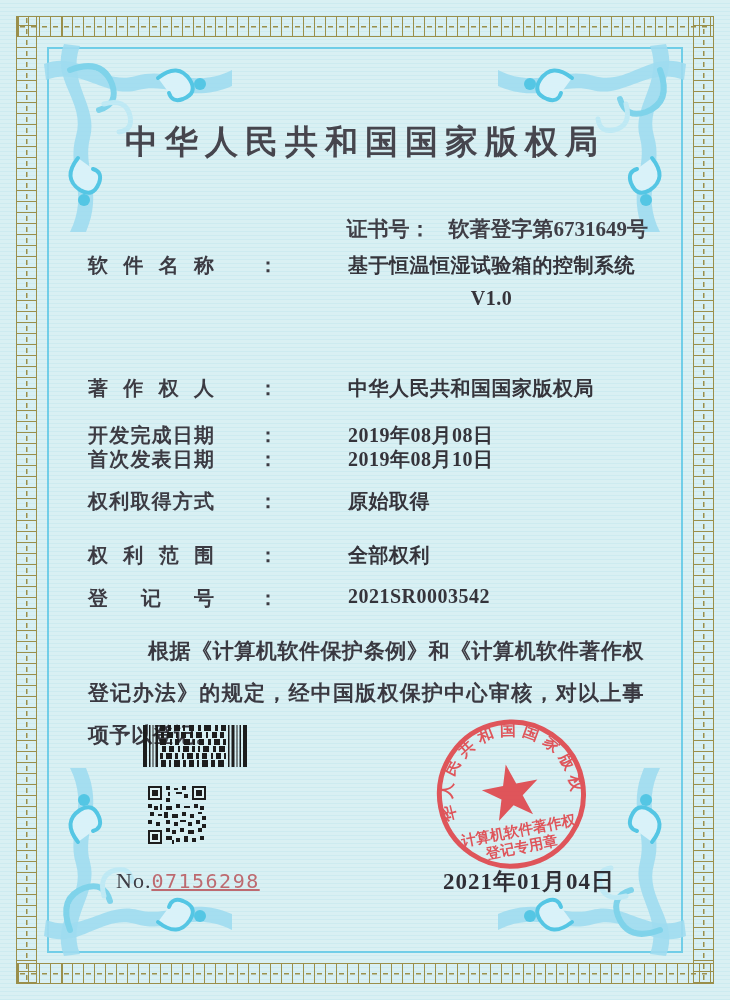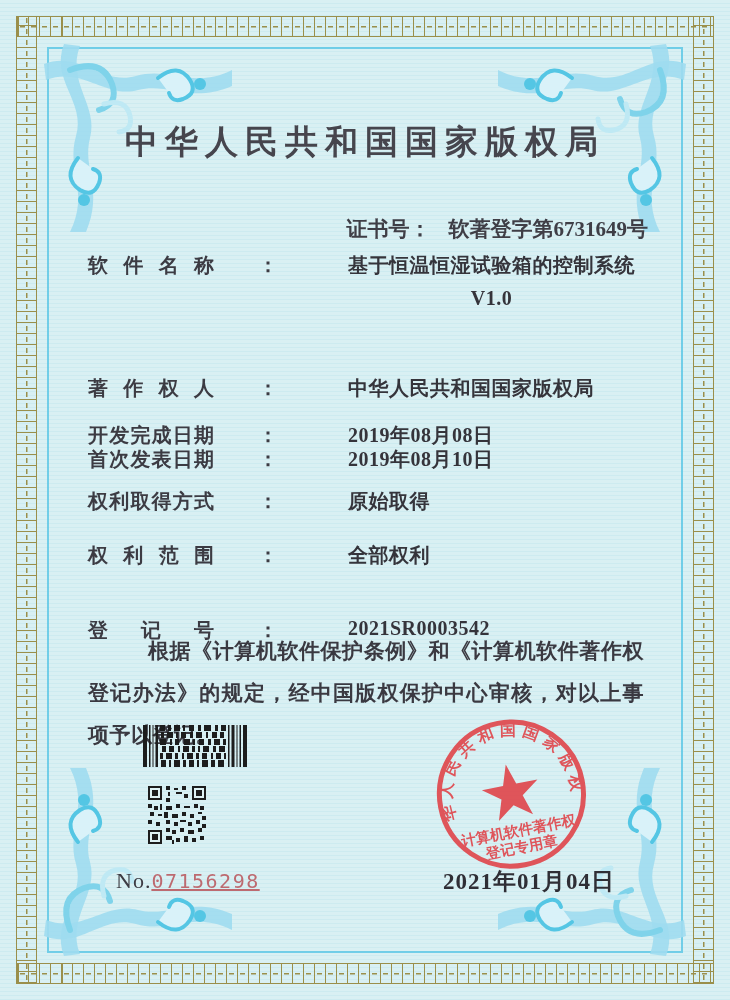--- a/index.html
+++ b/index.html
@@ -166,21 +166,21 @@
   <div class="field" style="top:488px;">
     <span class="lab">权利取得方式</span>
       <span class="colon">：</span>
     <span class="val">原始取得</span>
   </div>
   <div class="field" style="top:542px;">
     <span class="lab">权利范围</span>
       <span class="colon">：</span>
     <span class="val">全部权利</span>
   </div>
-  <div class="field" style="top:585px;margin-top:32px;">
+  <div class="field" style="top:585px;">
     <span class="lab">登记号</span>
       <span class="colon">：</span>
     <span class="val">2021SR0003542</span>
   </div>
 
   <div class="statement">根据《计算机软件保护条例》和《计算机软件著作权登记办法》的规定，经中国版权保护中心审核，对以上事项予以登记。</div>
 
   <svg class="barcode" width="104" height="42" viewBox="0 0 104 42" fill="#1d1d1d" aria-hidden="true">
     <rect x="0" y="0" width="4" height="42"></rect>
       <rect x="6" y="0" width="1.5" height="42"></rect>

